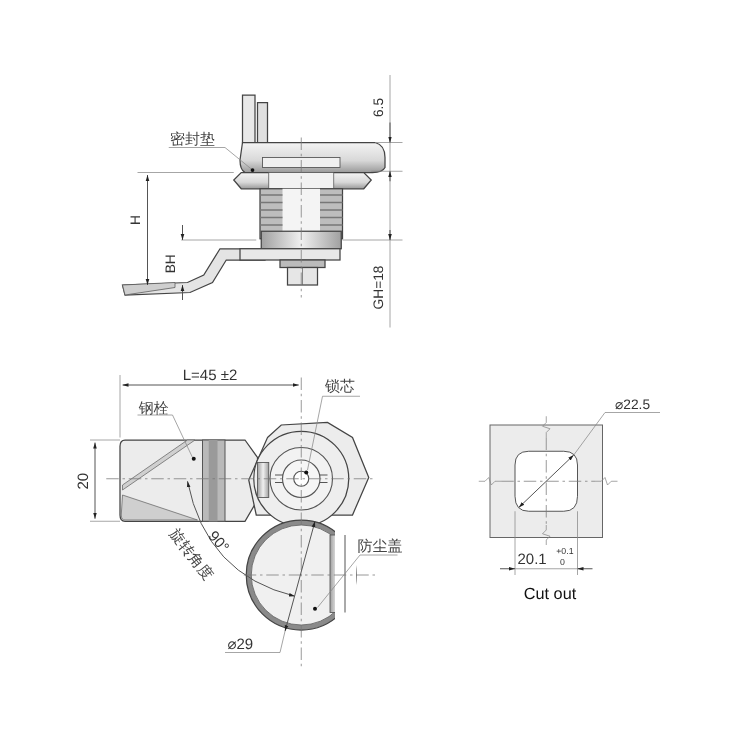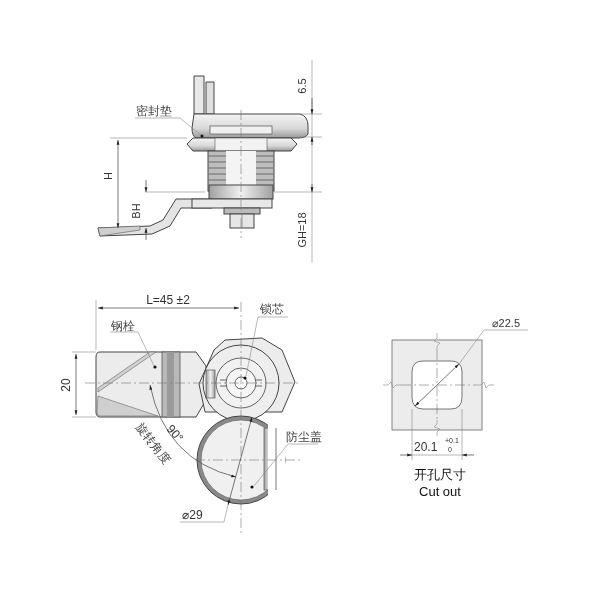--- a/index.html
+++ b/index.html
@@ -188,15 +188,14 @@
     <line x1="400" y1="455" x2="412" y2="455" class="dim" marker-end="url(#arr)"></line>
     <line x1="474" y1="455" x2="462" y2="455" class="dim" marker-end="url(#arr)"></line>
     <line x1="412" y1="455" x2="462" y2="455" class="thin"></line>
     <text x="414" y="451" font-size="12" class="lbl">20.1</text>
     <text x="445" y="443" font-size="7" class="lbl">+0.1</text>
     <text x="448" y="452" font-size="7" class="lbl">0</text>
   </g>
 </svg>
 
 <div class="caption-box">
-  <div>开孔尺寸</div>
   <div>Cut out</div>
 </div>
 
 </body></html>

